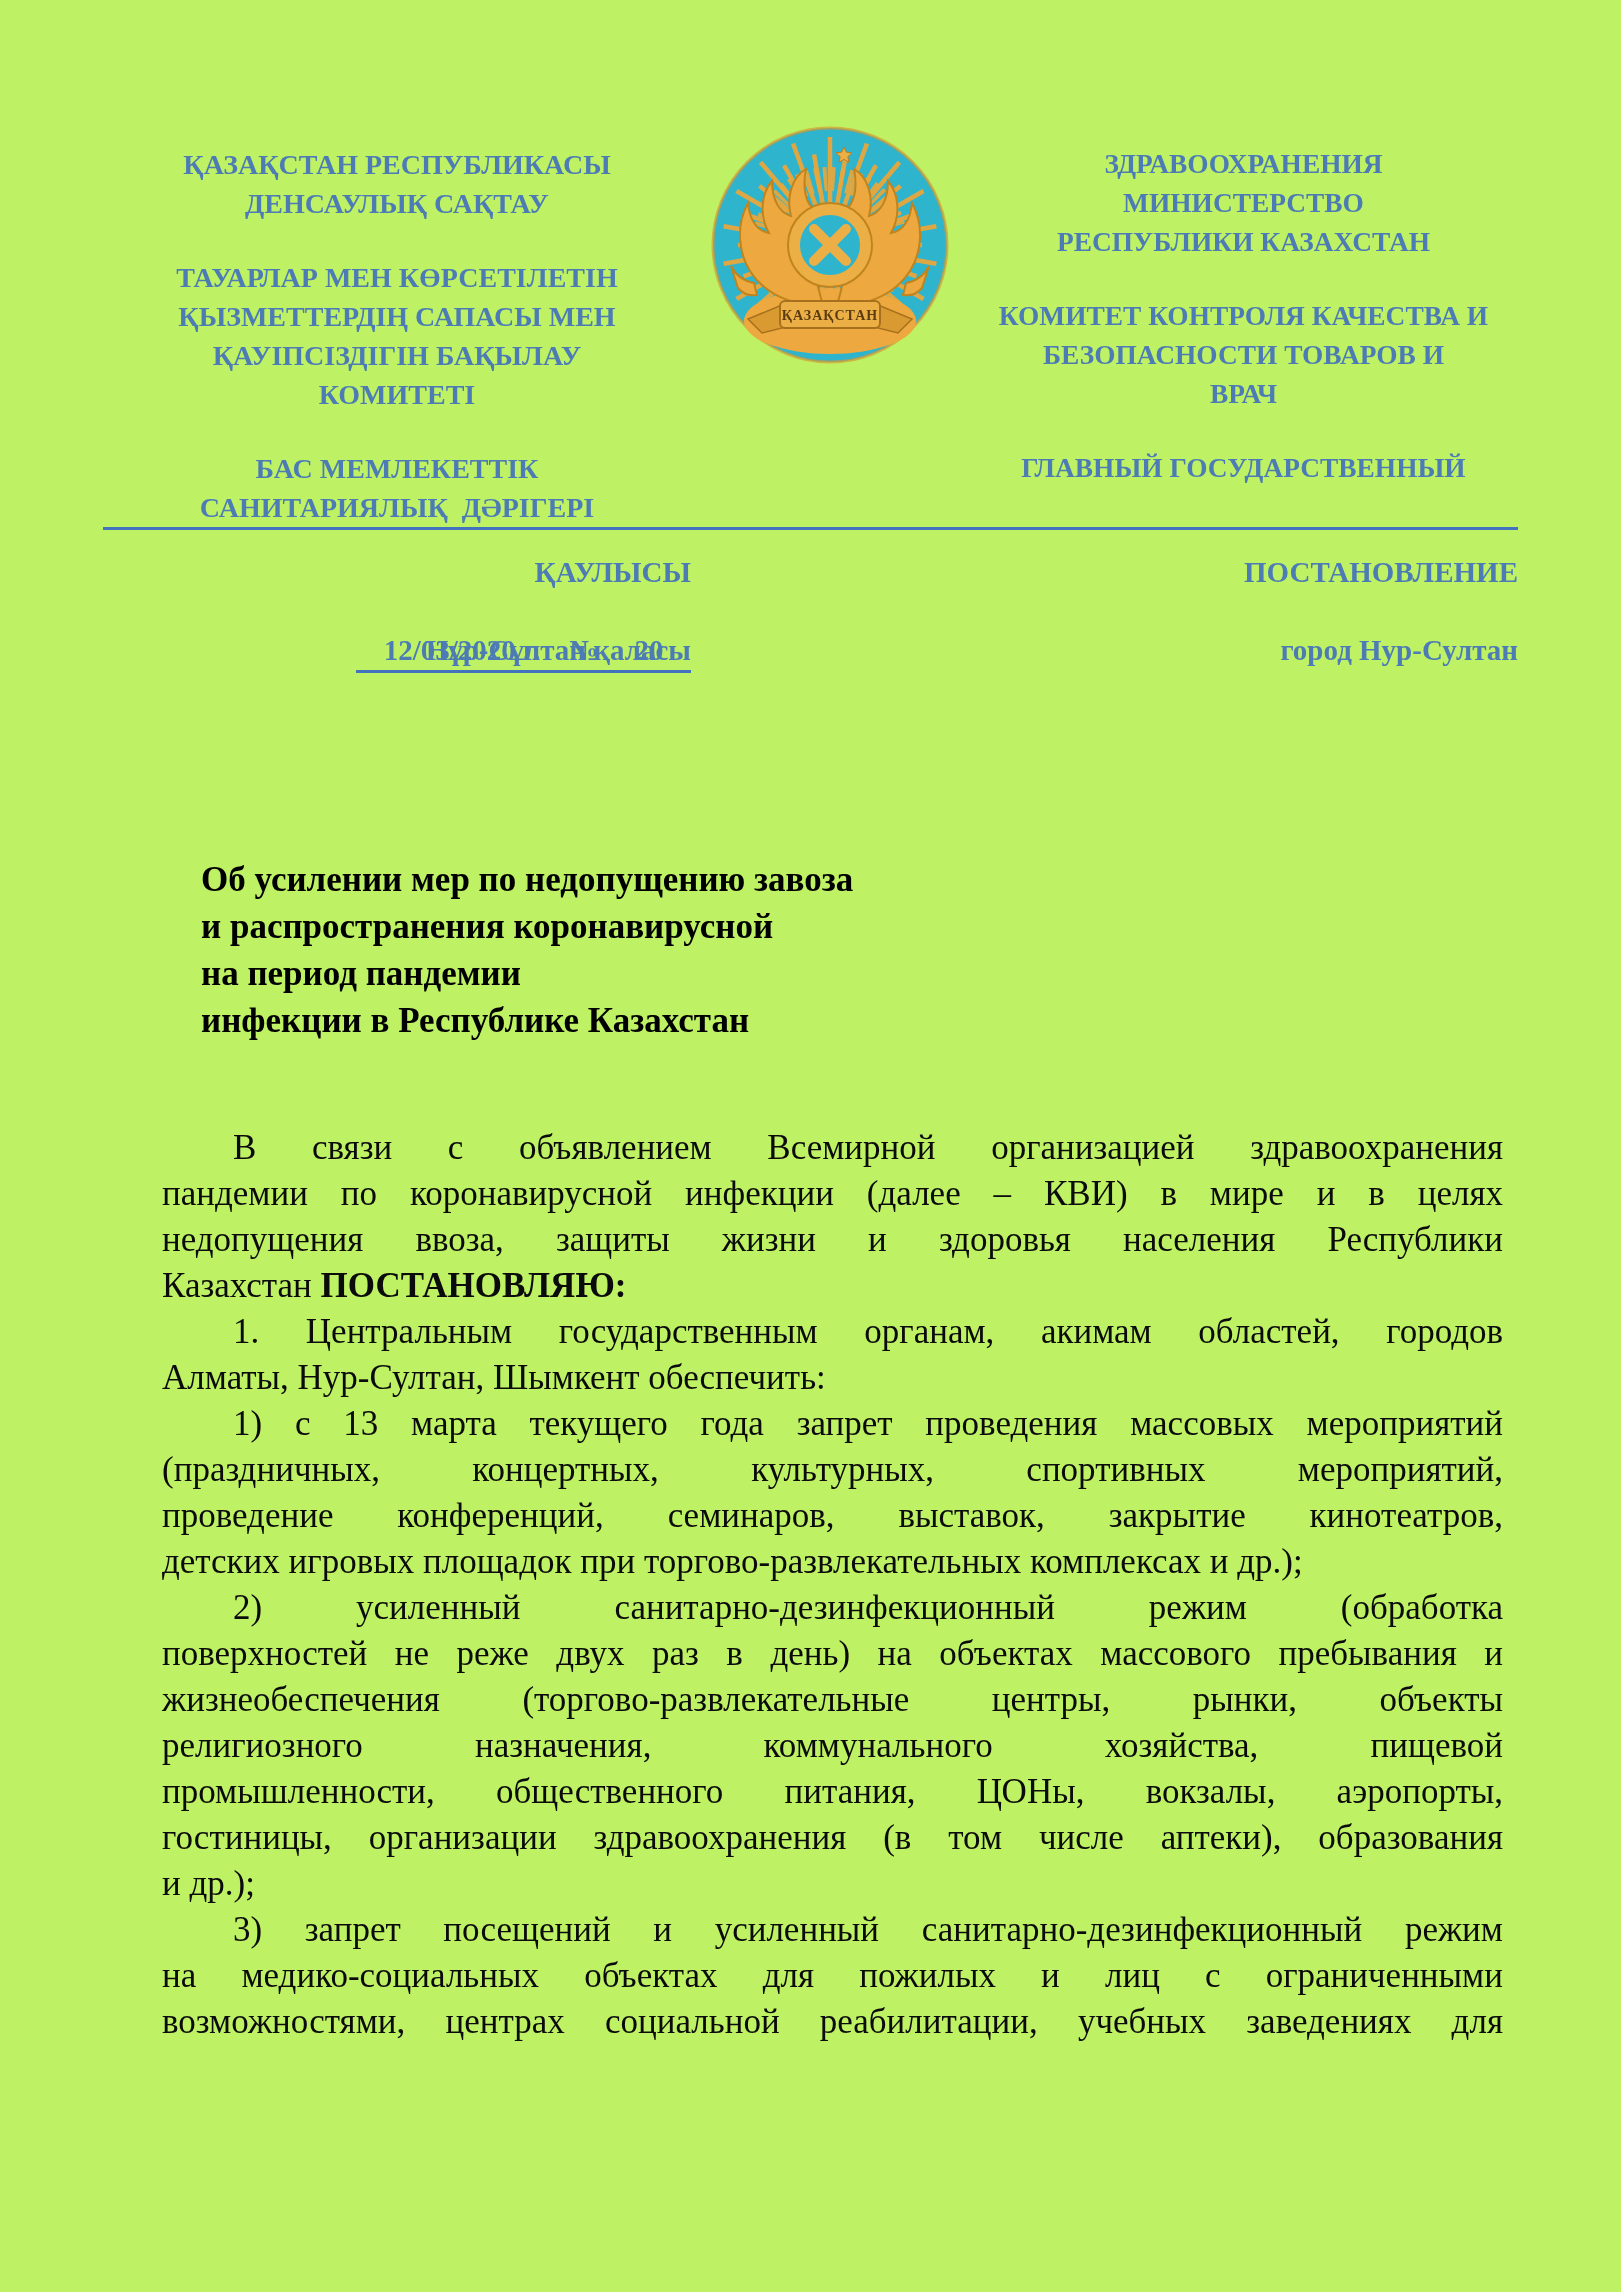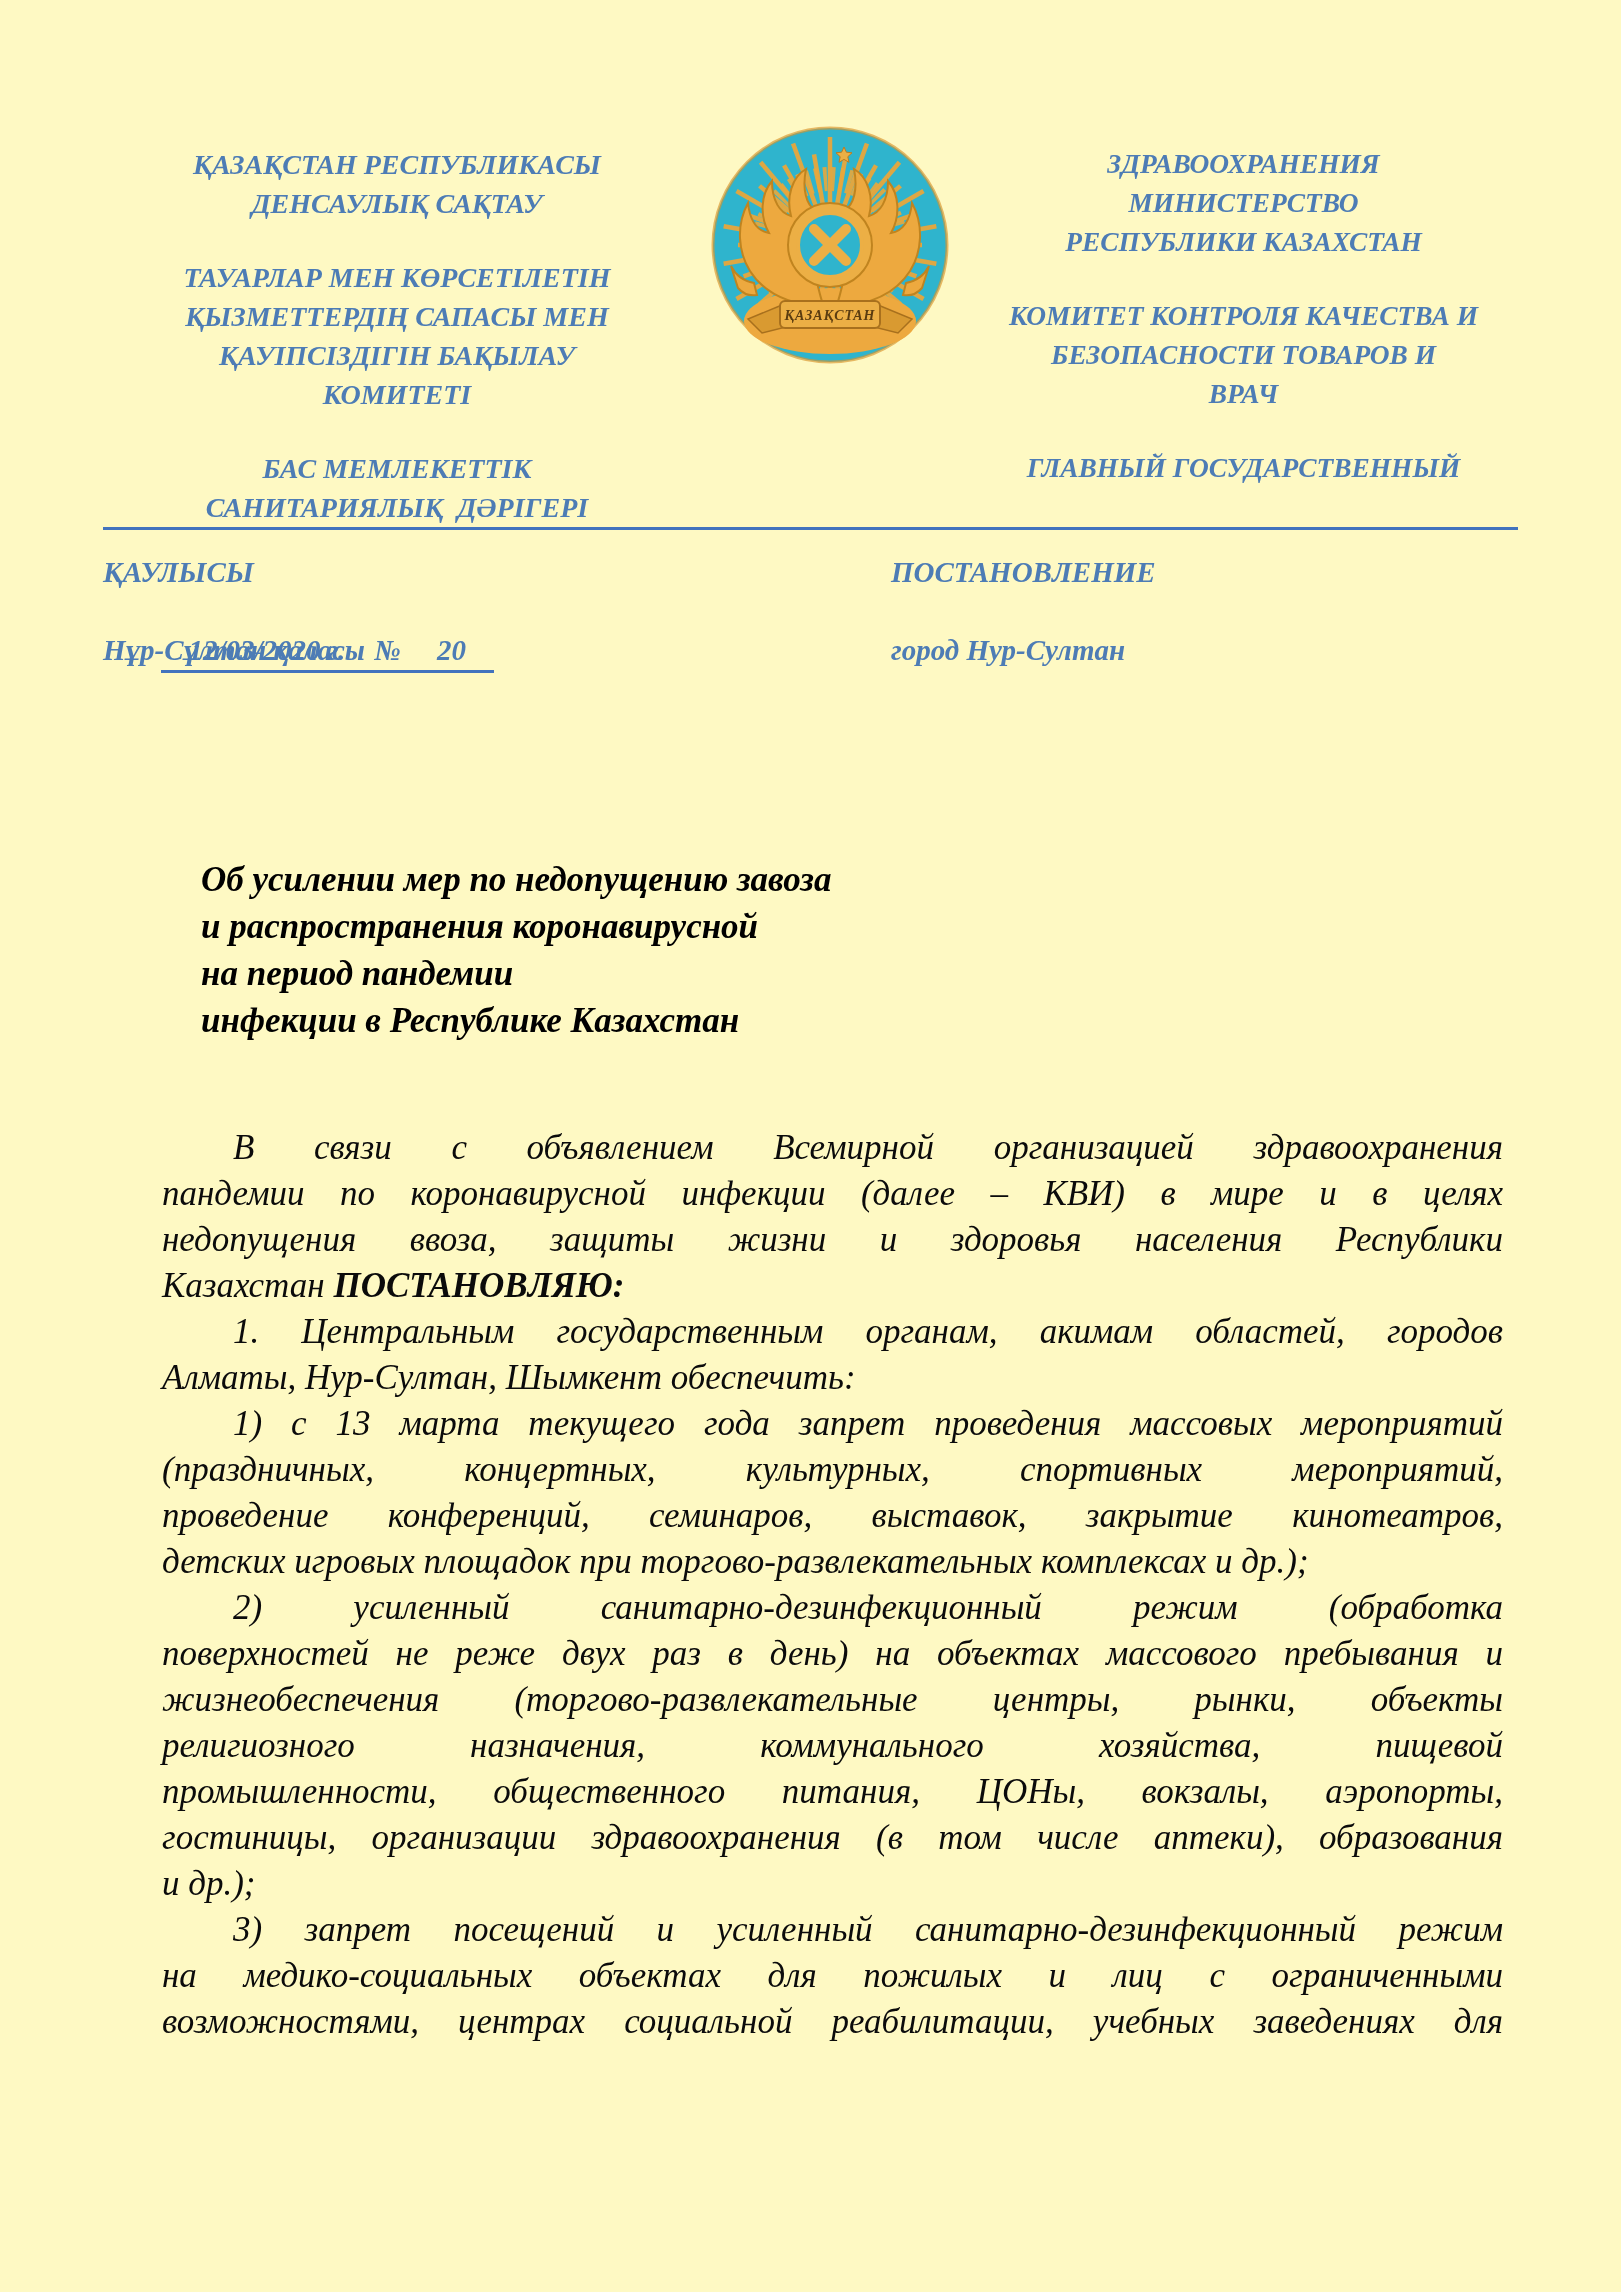--- a/index.html
+++ b/index.html
@@ -1,24 +1,23 @@
 <!DOCTYPE html>
 <html><head>
 <meta charset="utf-8">
 <style>
   * { margin:0; padding:0; box-sizing:border-box; }
   html,body { background:#ffffff; }
   .page {
     position:relative;
     width:1621px; height:2293px;
-    background:#fef9c3;
+    background:#bef264;
     font-family:"Liberation Serif", serif;
     color:#111;
     overflow:hidden;
-    font-style:italic;
   }
   
   .letterhead {
     display:flex; justify-content:space-between; align-items:flex-start;
     padding:145px 103px 0 103px;
   }
   .lh-col {
     font-weight:bold; text-align:center;
     color:#4d7cb5; font-size:28px; line-height:39px;
   }
@@ -28,21 +27,21 @@
   .lh-block + .lh-block { margin-top:35px; }
   .emblem-wrap { flex:none; width:240px; margin-top:-19.6px; }
   
   .rule { height:2.9px; background:#4273bd; margin:0 103px; }
   
   .decree {
     display:flex; justify-content:space-between;
     padding:0 103px; margin-top:23.5px;
     color:#4d7cb5; font-weight:bold; font-size:29px;
   }
-  .decree-col { text-align:left; }
+  .decree-col { text-align:right; }
   .decree-col.kk { width:588px; }
   .decree-col.ru { width:627px; }
   .decree-row { height:39px; line-height:39px; white-space:pre; }
   .date-underline {
     display:inline-block; padding:0 27.4px;
     border-bottom:3.9px solid #4273bd; white-space:pre;
   }
   
   .doc-title {
     margin:186px 12px 0 201px;

